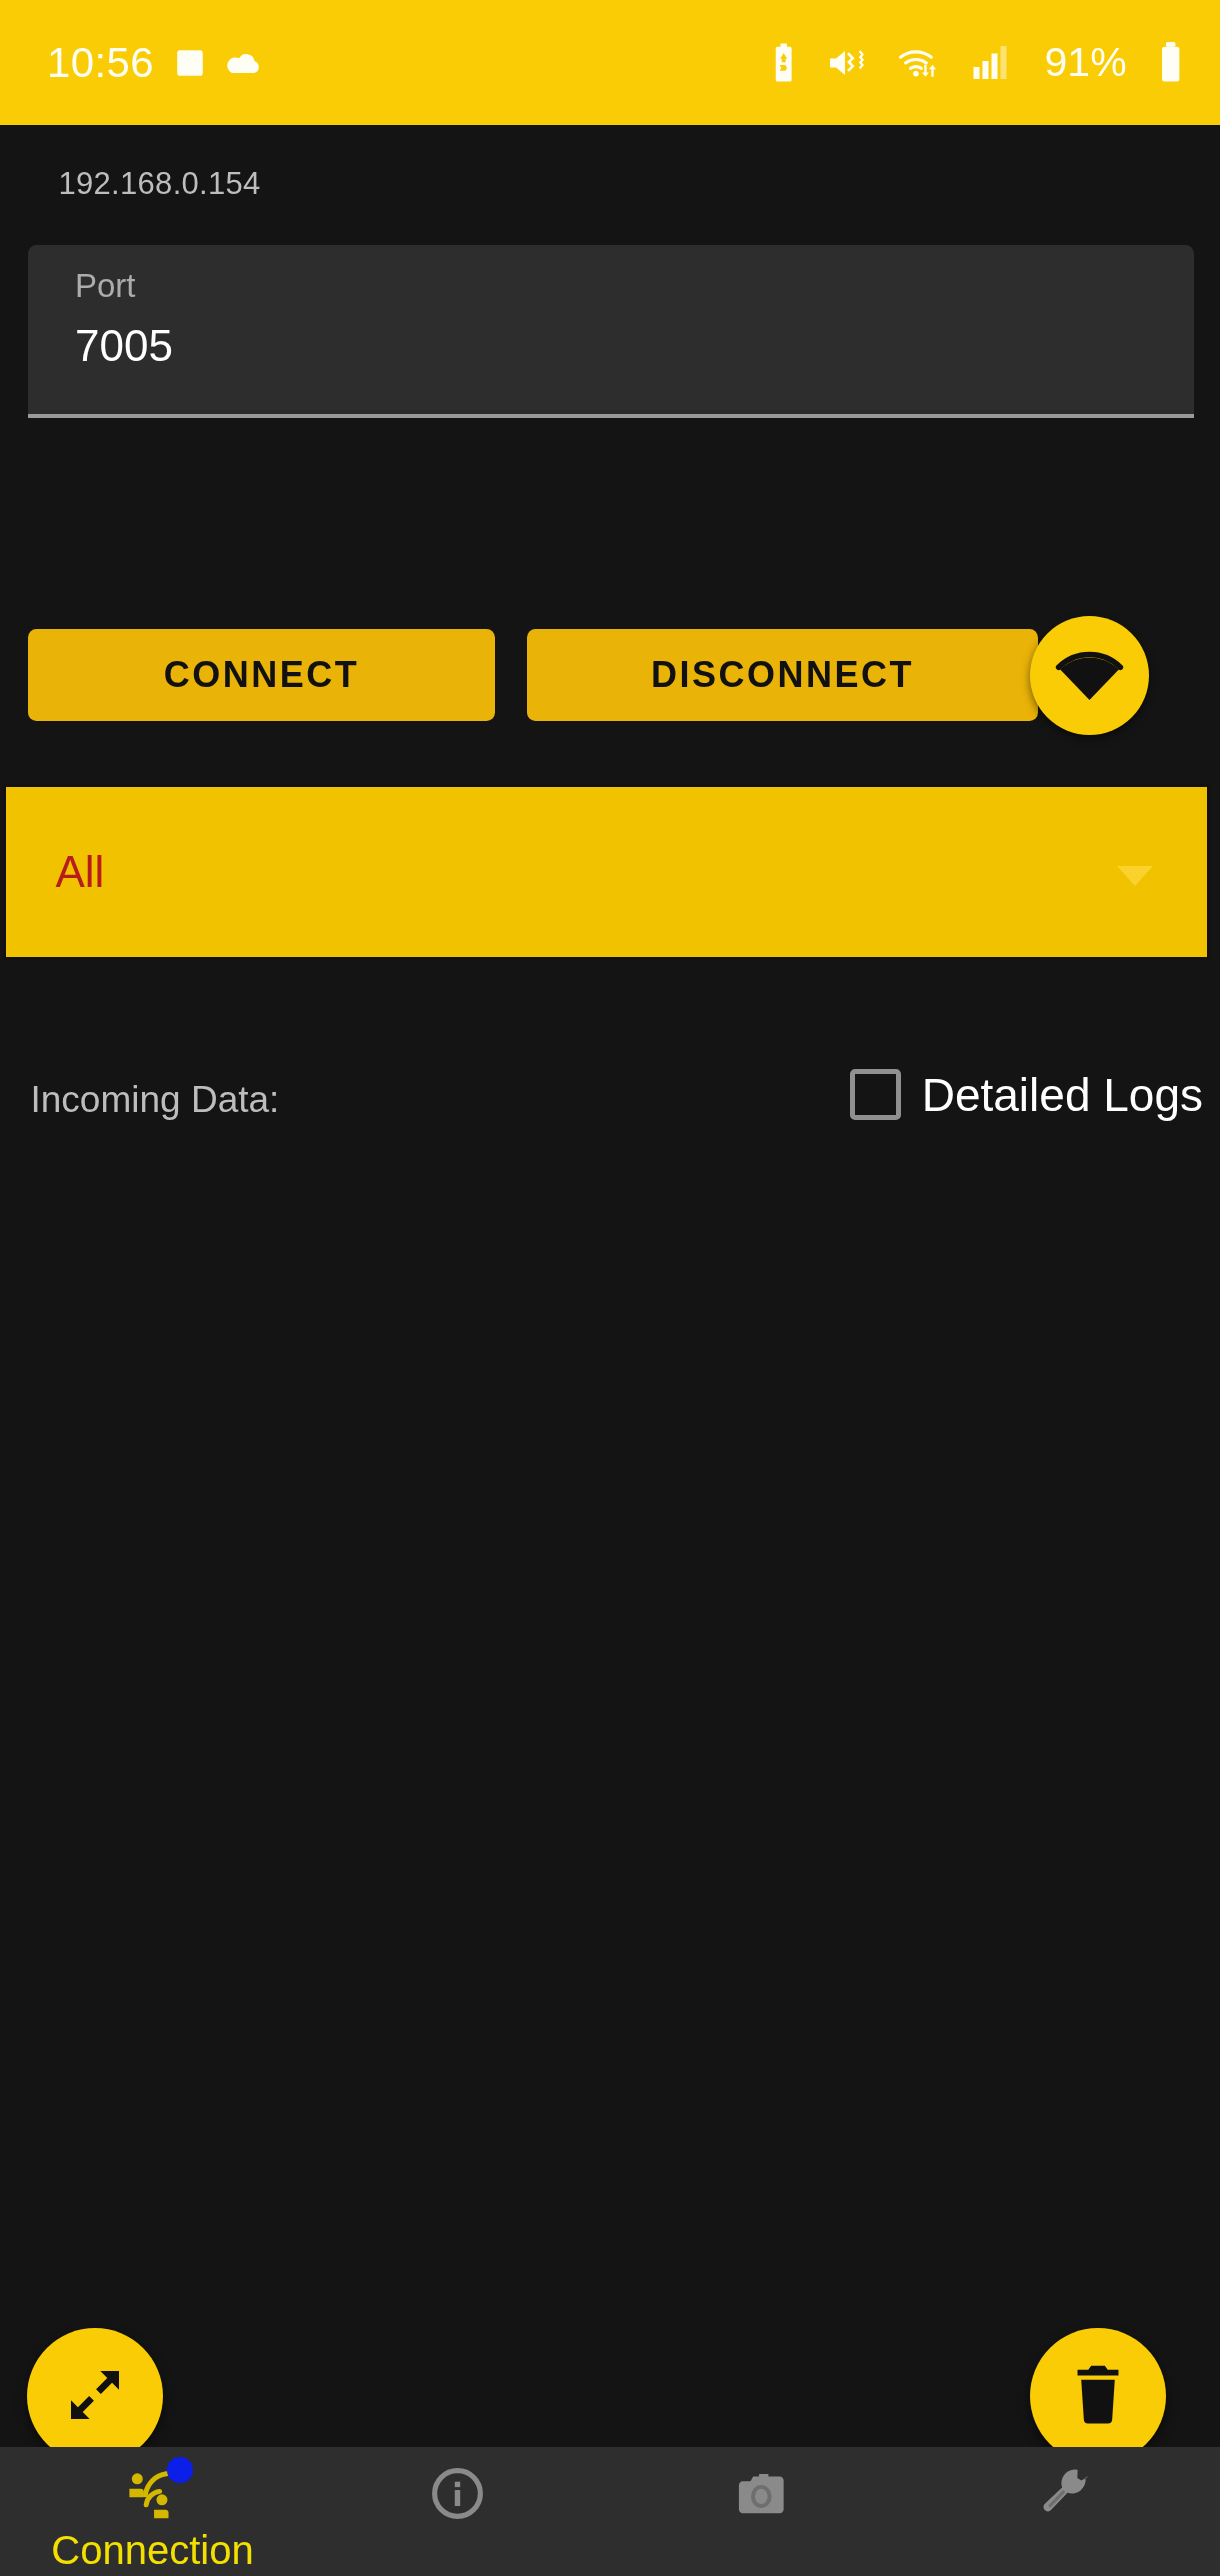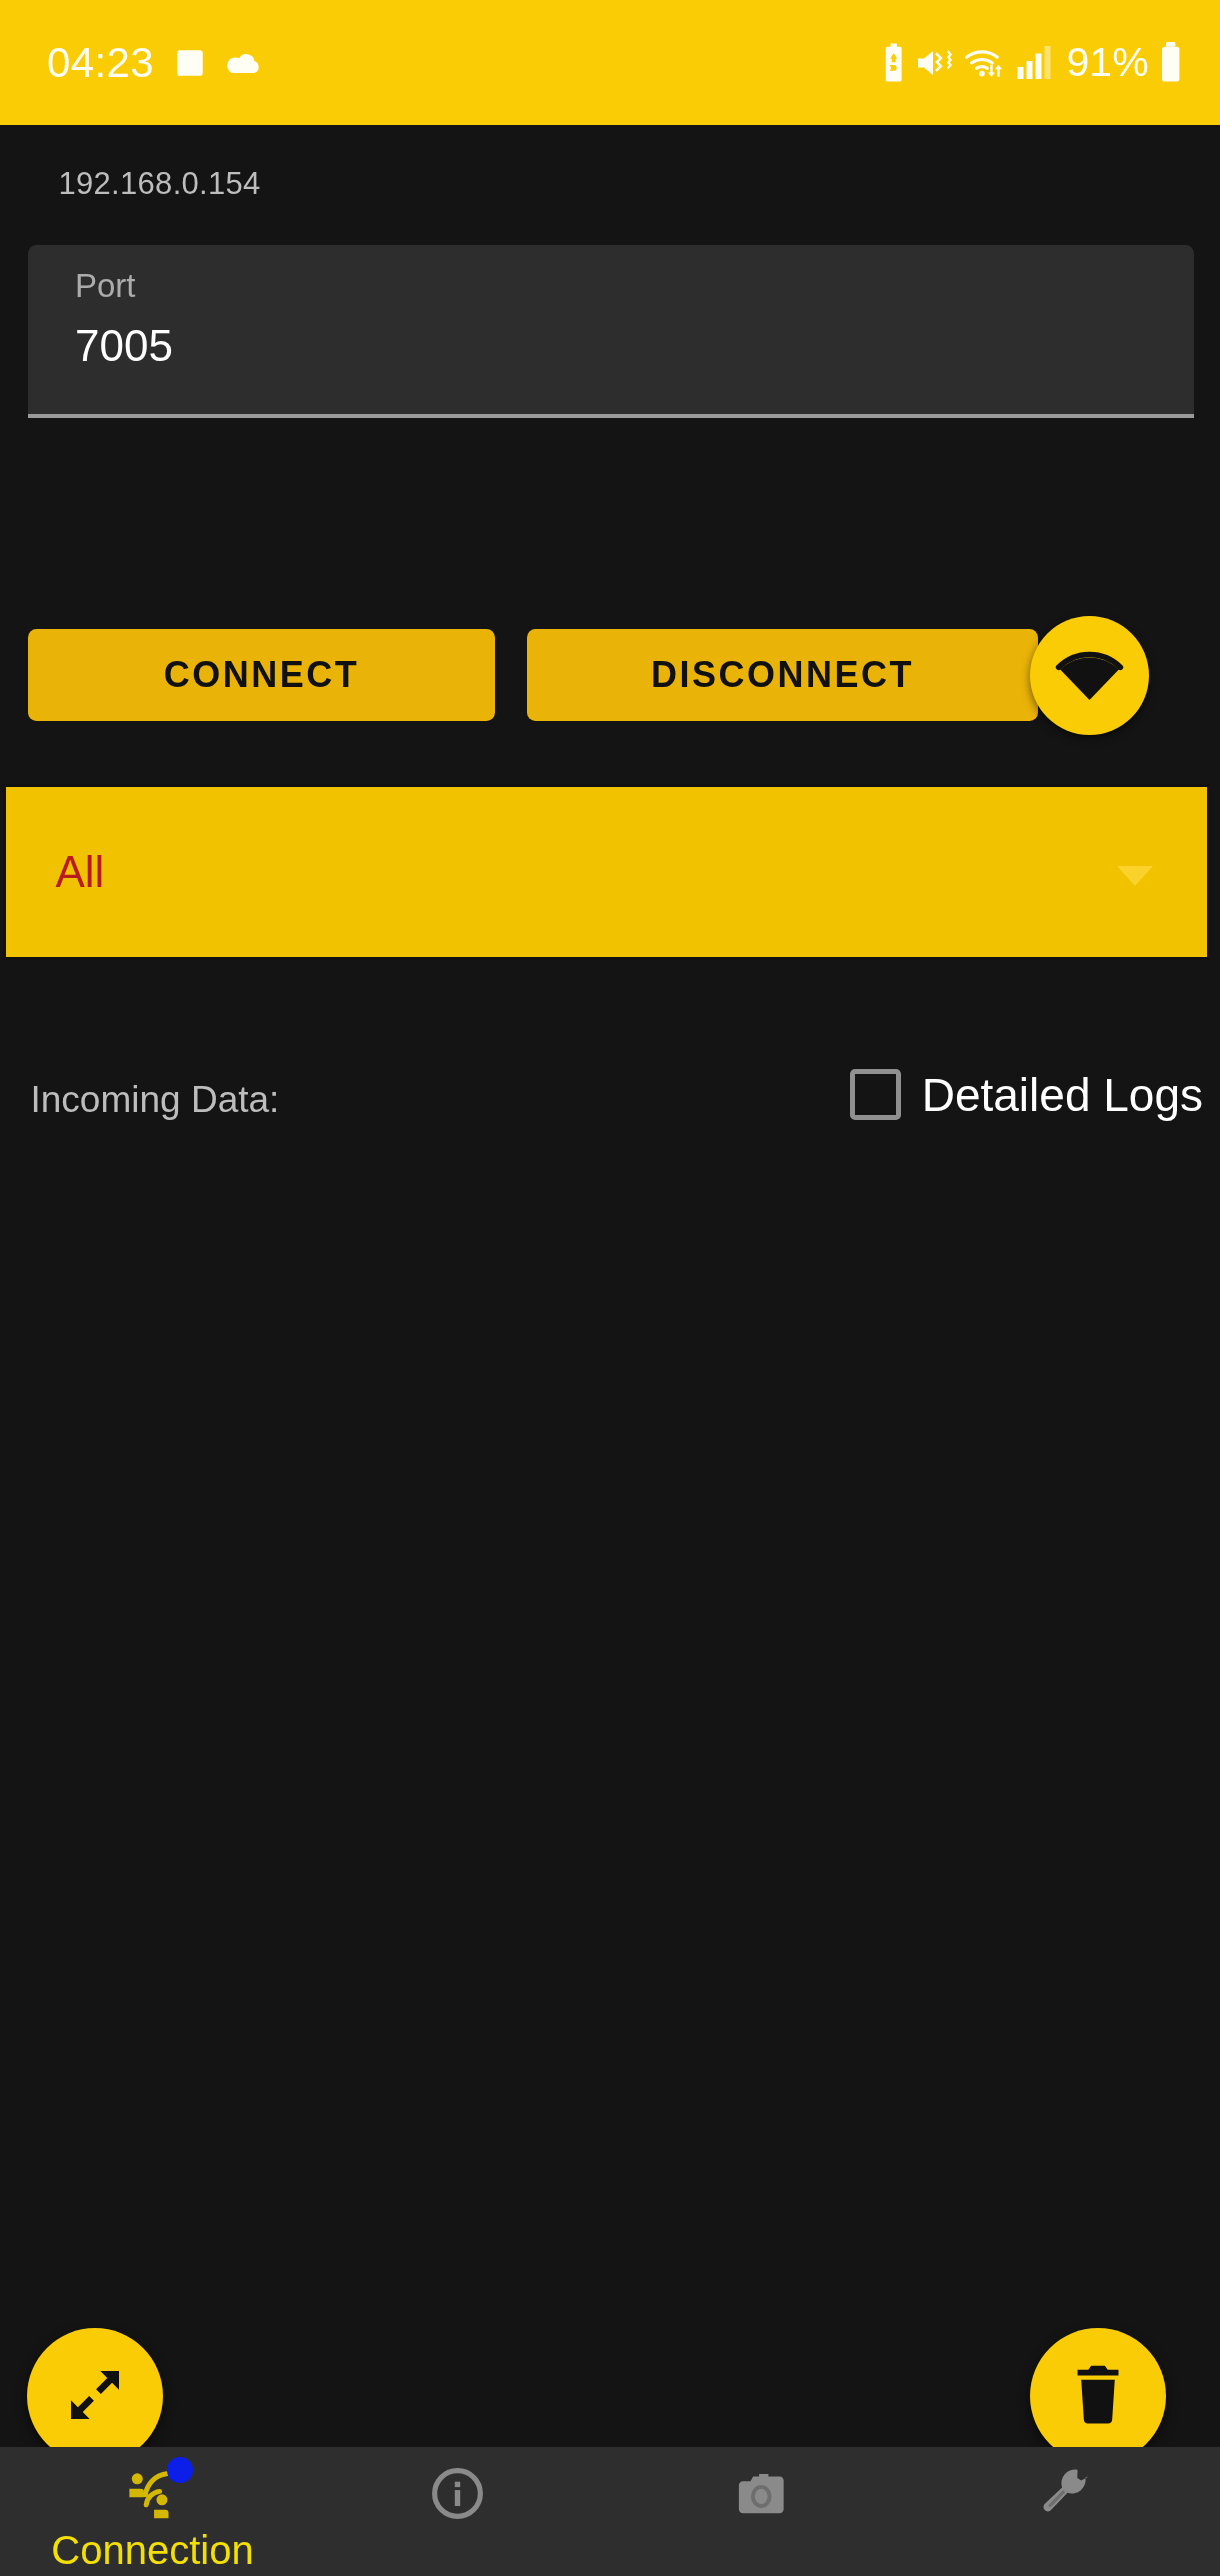--- a/index.html
+++ b/index.html
@@ -38,21 +38,21 @@
   }
   .status-time {
     color: #FFFEF5;
     font-size: 42px;
     letter-spacing: 0.4px;
     line-height: 1;
   }
   .status-right {
     display: flex;
     align-items: center;
-    gap: 9px;
+    gap: 31px;
   }
   .status-batt-pct {
     color: #FFFEF5;
     font-size: 41px;
     line-height: 1;
     margin-left: 5.1px;
   }
   .sb-icon { display: block; }
 
   
@@ -285,21 +285,21 @@
     line-height: 1;
   }
 </style>
 </head>
 <body>
 
 <div id="app">
 
   <div class="status-bar">
     <div class="status-left">
-      <span class="status-time">04:23</span>
+      <span class="status-time">10:56</span>
       <span>
         <svg class="sb-icon" width="34" height="34" viewBox="0 0 24 24">
           <path fill="#FFFEF5" d="M5 3h14a2 2 0 0 1 2 2v14a2 2 0 0 1-2 2H5a2 2 0 0 1-2-2V5a2 2 0 0 1 2-2zm0 14.5l4-5 3 3.5 3-4 4 5.5H5z"></path>
           <circle cx="8.5" cy="8" r="1.7" fill="#FFFEF5"></circle>
         </svg>
       </span>
       <span>
         <svg class="sb-icon" width="37" height="29" viewBox="0 0 28 18">
           <path fill="#FFFEF5" d="M22.3 8.1a6.2 6.2 0 0 0-11.6-2.3A5 5 0 0 0 5.2 17h16.6a4.6 4.6 0 0 0 .5-8.9z"></path>
         </svg>

